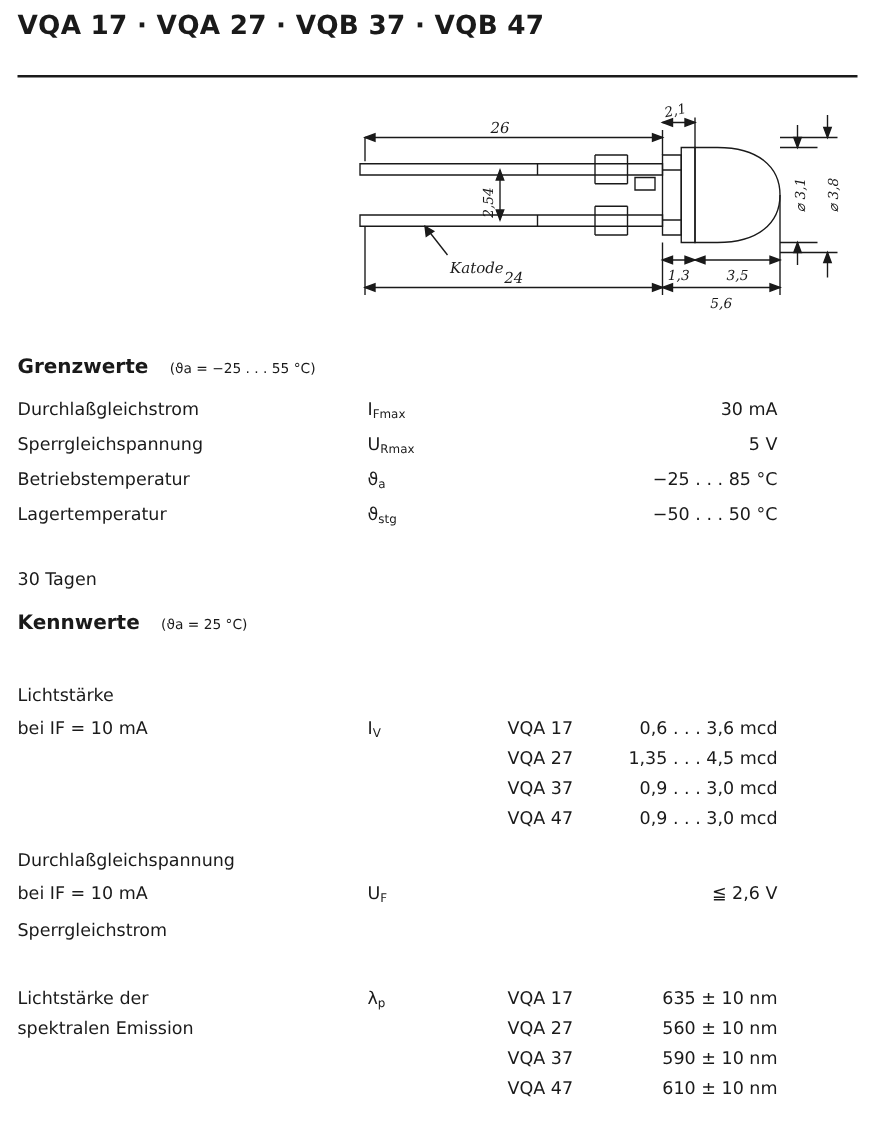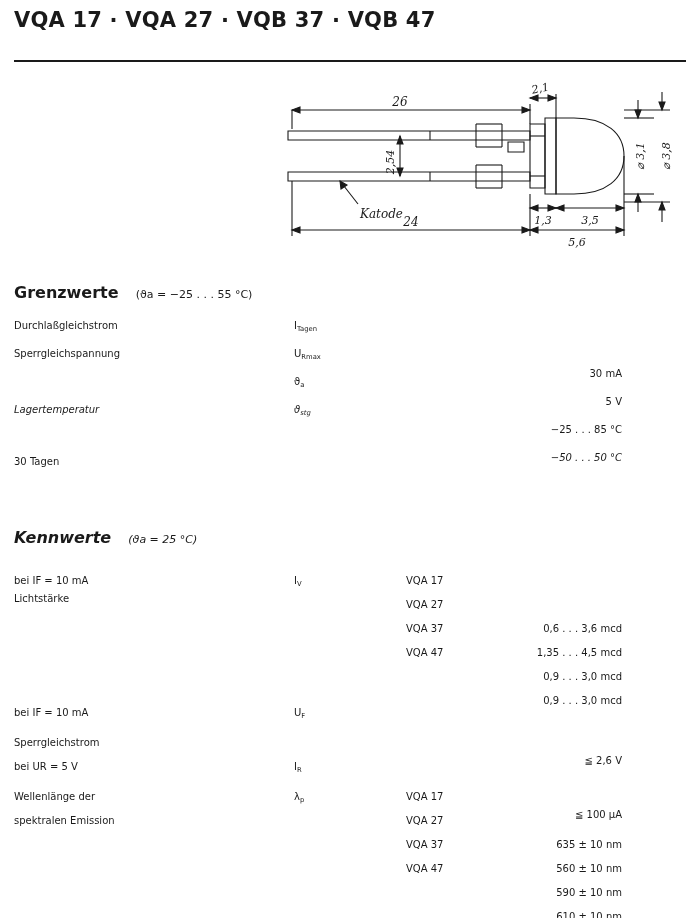--- a/index.html
+++ b/index.html
@@ -62,21 +62,21 @@
   .sec-head .cond {
     font-weight: normal;
     font-size: 11px;
   }
   
   .row {
     position: absolute;
     left: 0;
     width: 636px;
     height: 22px;
-    font-size: 10px;
+    font-size: 14px;
   }
   .c-name {
     position: absolute;
     left: 14px;
     top: 0;
     white-space: nowrap;
   }
   .c-sym {
     position: absolute;
     left: 294px;
@@ -88,21 +88,20 @@
     left: 406px;
     top: 0;
     white-space: nowrap;
   }
   .c-val {
     position: absolute;
     right: 14px;
     top: 0;
     text-align: center;
     white-space: nowrap;
-    margin-top: 48px;
   }
   .c-val.bold { font-weight: bold; }
   sub {
     font-size: 0.68em;
     vertical-align: -0.25em;
     letter-spacing: 0;
   }
   .dimtext {
     font-family: "DejaVu Serif", serif;
     font-style: italic;
@@ -213,52 +212,53 @@
     </svg>
   </div>
 
   <div class="sec-head" style="left:14px; top:283px;">
     <span class="bold">Grenzwerte</span>
     <span class="cond" style="margin-left:12px;">(ϑa = −25 . . . 55 °C)</span>
   </div>
 
   <div class="row" style="top:320px;">
     <span class="c-name">Durchlaßgleichstrom</span>
-    <span class="c-sym"><span>I</span><sub>Tagen</sub></span>
+    <span class="c-sym"><span>I</span><sub>Fmax</sub></span>
     <span class="c-val">30 mA</span>
   </div>
 
   <div class="row" style="top:348px;">
     <span class="c-name">Sperrgleichspannung</span>
     <span class="c-sym"><span>U</span><sub>Rmax</sub></span>
     <span class="c-val">5 V</span>
   </div>
 
   <div class="row" style="top:376px;">
+    <span class="c-name">Betriebstemperatur</span>
     <span class="c-sym"><span>ϑ</span><sub>a</sub></span>
     <span class="c-val">−25 . . . 85 °C</span>
   </div>
 
-  <div class="row" style="top:404px;font-style:italic;">
+  <div class="row" style="top:404px;">
     <span class="c-name">Lagertemperatur</span>
     <span class="c-sym"><span>ϑ</span><sub>stg</sub></span>
     <span class="c-val">−50 . . . 50 °C</span>
   </div>
 
 
   <div class="row" style="top:456px;text-align:center;">
     <span class="c-name">30 Tagen</span>
   </div>
 
-  <div class="sec-head" style="left:14px; top:528px;font-style:italic;">
+  <div class="sec-head" style="left:14px; top:488px;">
     <span class="bold">Kennwerte</span>
     <span class="cond" style="margin-left:12px;">(ϑa = 25 °C)</span>
   </div>
 
-  <div class="row" style="top:549px;margin-top:44px;">
+  <div class="row" style="top:549px;">
     <span class="c-name">Lichtstärke</span>
   </div>
   <div class="row" style="top:575px;">
     <span class="c-name">bei IF = 10 mA</span>
     <span class="c-sym"><span>I</span><sub>V</sub></span>
     <span class="c-type">VQA 17</span>
     <span class="c-val">0,6 . . . 3,6 mcd</span>
   </div>
   <div class="row" style="top:599px;">
     <span class="c-type">VQA 27</span>
@@ -266,37 +266,35 @@
   </div>
   <div class="row" style="top:623px;">
     <span class="c-type">VQA 37</span>
     <span class="c-val">0,9 . . . 3,0 mcd</span>
   </div>
   <div class="row" style="top:647px;">
     <span class="c-type">VQA 47</span>
     <span class="c-val">0,9 . . . 3,0 mcd</span>
   </div>
 
+  <div class="row" style="top:681px;">
+    <span class="c-name">Durchlaßgleichspannung</span>
+  </div>
   <div class="row" style="top:707px;">
     <span class="c-name">bei IF = 10 mA</span>
     <span class="c-sym"><span>U</span><sub>F</sub></span>
     <span class="c-val">≦ 2,6 V</span>
   </div>
 
   <div class="row" style="top:737px;">
     <span class="c-name">Sperrgleichstrom</span>
   </div>
-  <div class="row" style="top:761px;">
-    <span class="c-name">bei UR = 5 V</span>
-    <span class="c-sym"><span>I</span><sub>R</sub></span>
-    <span class="c-val">≦ 100 µA</span>
-  </div>
 
   <div class="row" style="top:791px;">
-    <span class="c-name">Wellenlänge der</span>
+    <span class="c-name">Lichtstärke der</span>
     <span class="c-sym"><span>λ</span><sub>p</sub></span>
     <span class="c-type">VQA 17</span>
     <span class="c-val">635 ± 10 nm</span>
   </div>
   <div class="row" style="top:815px;">
     <span class="c-name">spektralen Emission</span>
     <span class="c-type">VQA 27</span>
     <span class="c-val">560 ± 10 nm</span>
   </div>
   <div class="row" style="top:839px;">

